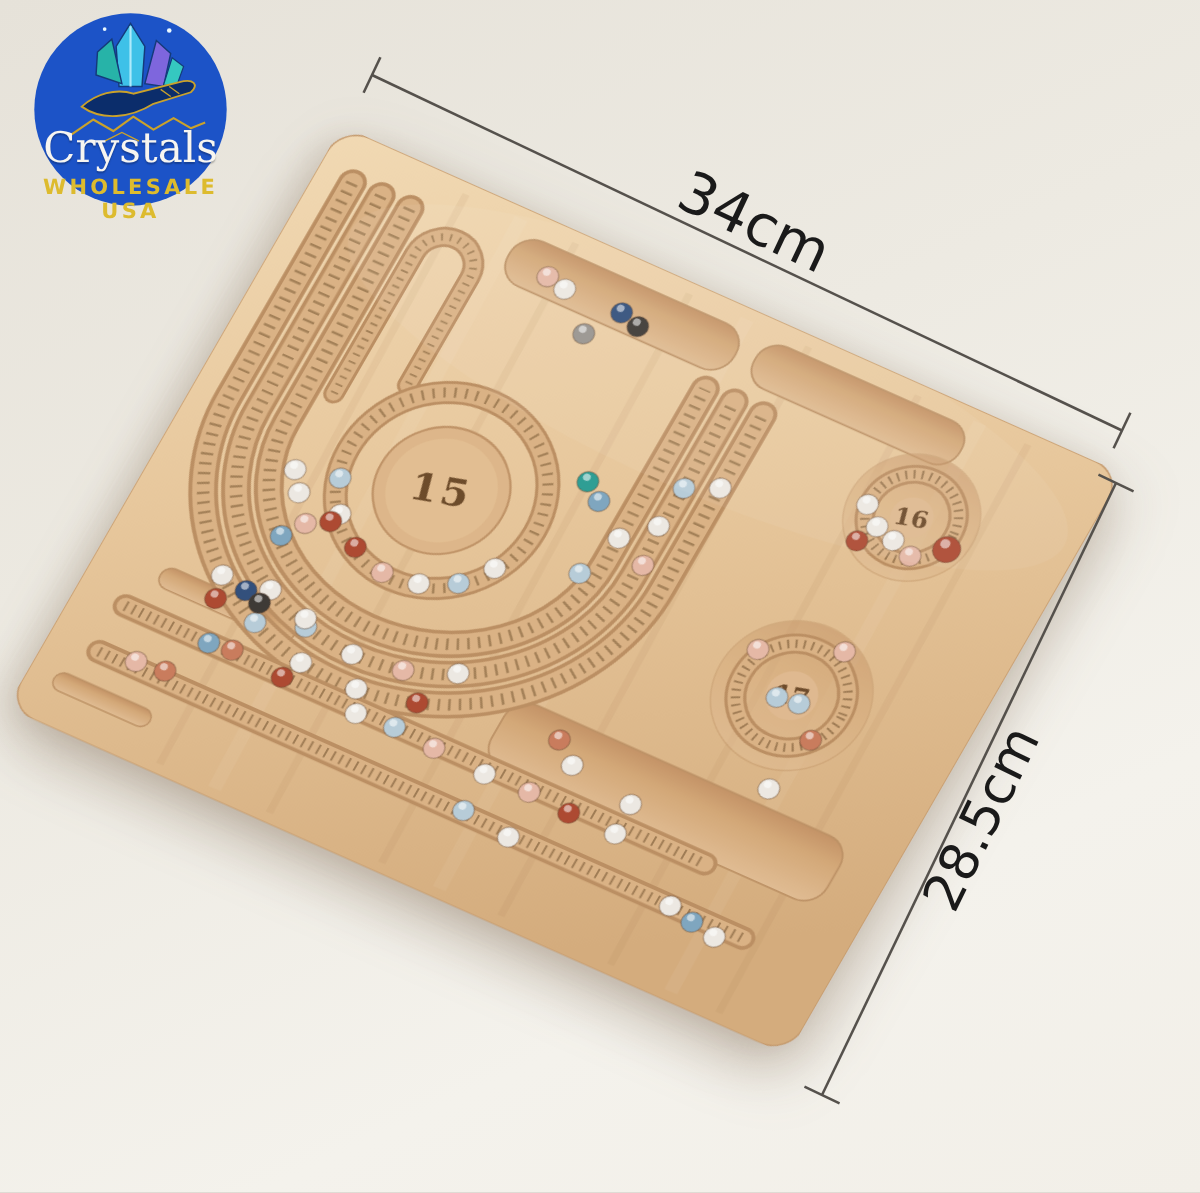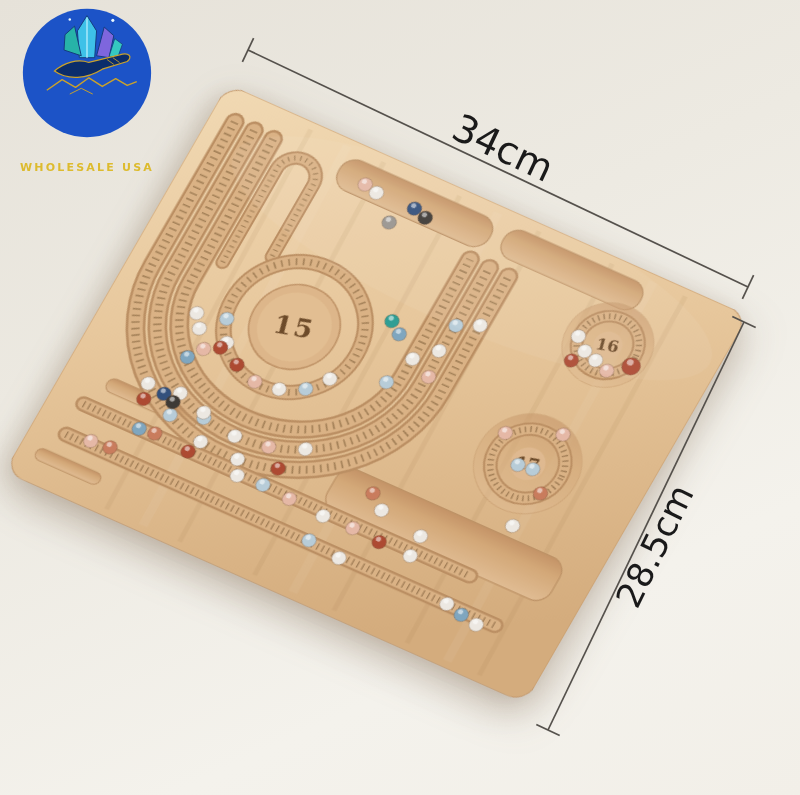--- a/index.html
+++ b/index.html
@@ -25,21 +25,21 @@
   
   .logo{position:absolute;left:20px;top:6px;width:134px;height:134px;}
   .logo svg{position:absolute;left:0;top:0;width:134px;height:134px;}
   .logo-brand{
     position:absolute;left:0;top:76px;width:100%;text-align:center;
     font-family:"DejaVu Serif","Liberation Serif",serif;font-size:28px;color:#f7f5f0;
     text-shadow:0 1px 1px rgba(0,0,0,.25);
   }
   .logo-tagline{
     position:absolute;left:0;top:111px;width:100%;text-align:center;
-    font-size:11px;font-weight:bold;letter-spacing:2.2px;color:#ddbb2e;margin-top:44px;
+    font-size:14px;font-weight:bold;letter-spacing:2.2px;color:#ddbb2e;
   }
 </style>
 </head>
 <body>
 
 <div class="scene">
 
   <div class="board-wrap">
     <svg viewBox="0 0 570 445" width="570" height="445">
       <defs>
@@ -311,16 +311,17 @@
         <circle cx="52" cy="14" r="1.3" fill="#eaf8ff"></circle>
         <circle cx="97" cy="15" r="1.6" fill="#eaf8ff"></circle>
       </g>
       <g>
         <path d="M36 68 C46 59 60 55 72 59 L104 51 C114 48 118 53 112 58 L86 66 C70 76 50 78 36 68 Z" fill="#0b2d6b" stroke="#caa22b" stroke-width="1.3"></path>
         <path d="M97 54 L104 59 M91 56 L98 61" stroke="#caa22b" stroke-width="0.9" fill="none"></path>
       </g>
       <path d="M28 88 L44 77 L58 85 L72 75 L86 84 L100 76 L112 83 L122 79" fill="none" stroke="#caa22b" stroke-width="1.5" stroke-linejoin="round"></path>
       <path d="M52 92 L64 86 L76 92" fill="none" stroke="#caa22b" stroke-width="1"></path>
     </svg>
+    <div class="logo-brand">Crystals</div>
     <div class="logo-tagline">WHOLESALE USA</div>
   </div>
 
 </div>
 
 </body></html>

